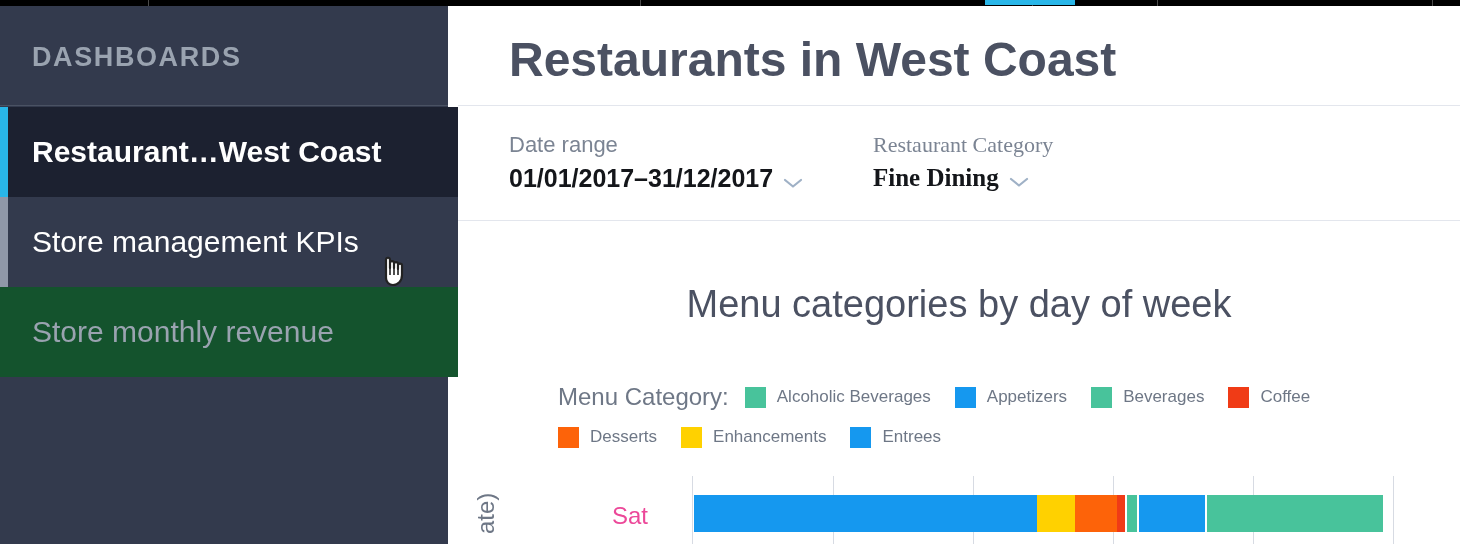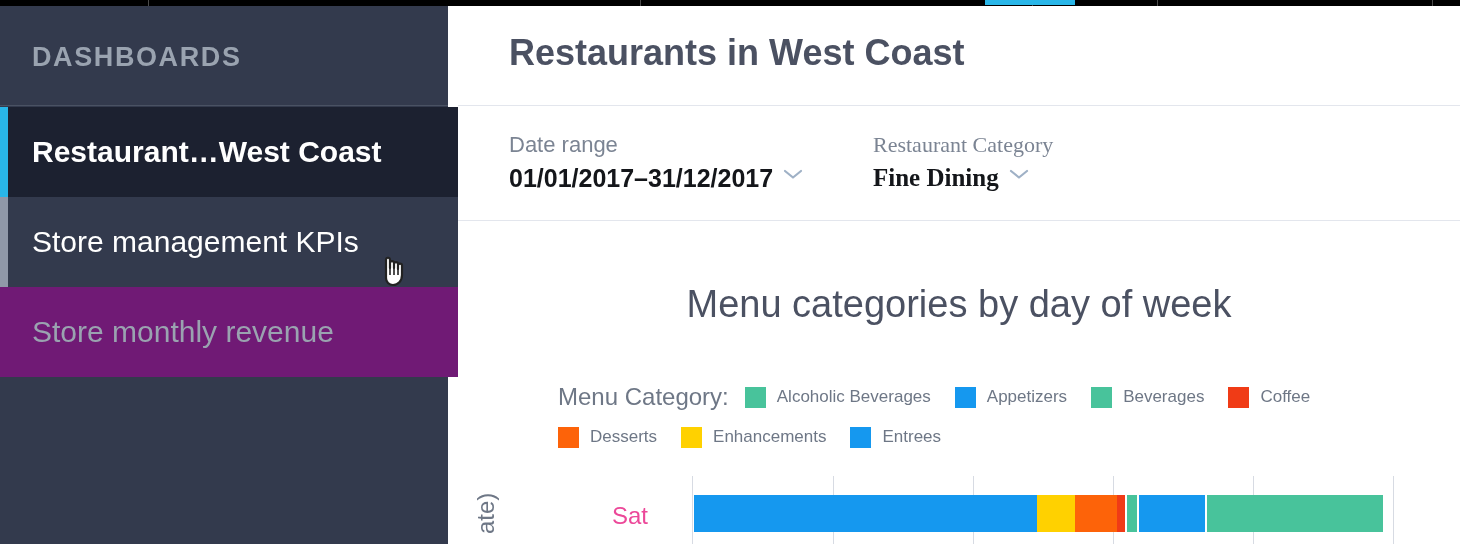--- a/index.html
+++ b/index.html
@@ -46,40 +46,40 @@
   .nav-label {
     position:absolute; left:32px; top:50%; transform:translateY(-50%);
     font-size:30px; line-height:30px; white-space:nowrap;
   }
   #nav-0 { top:101px; background:#1c2130; }
   #nav-0 .accent { background:#29b6e8; }
   #nav-0 .nav-label { color:#ffffff; font-weight:700; }
   #nav-1 { top:191px; background:#333a4d; }
   #nav-1 .accent { background:#9098a8; }
   #nav-1 .nav-label { color:#ffffff; font-weight:400; }
-  #nav-2 { top:281px; background:#701a75; }
+  #nav-2 { top:281px; background:#14532d; }
   #nav-2 .accent { background:transparent; }
   #nav-2 .nav-label { color:#9aa3b0; font-weight:400; }
 
   
   .cursor { position:absolute; left:378px; top:248px; width:36px; height:40px; }
 
   
   .main { position:absolute; left:458px; top:6px; width:1002px; height:538px; background:#fff; }
 
   .page-title {
     position:absolute; left:51px; top:26px;
-    font-size:36px; font-weight:700; color:#4b5162; white-space:nowrap;
+    font-size:48px; font-weight:700; color:#4b5162; white-space:nowrap;
   }
   .hdr-rule { position:absolute; left:0; top:99px; width:1002px; height:1px; background:#e3e6ed; }
 
   .filters { position:absolute; left:0; top:100px; width:1002px; height:114px; }
   .filter { position:absolute; top:24px; }
   .filter-label { font-size:22px; color:#7b8493; line-height:30px; white-space:nowrap; }
-  .filter-value-row { display:flex; gap:10px; margin-top:4px; }
+  .filter-value-row { display:flex; align-items:center; gap:10px; margin-top:4px; }
   .filter-value { font-size:25px; font-weight:700; color:#14161a; white-space:nowrap; }
   .chev { display:inline-block; width:20px; height:12px; position:relative; top:2px; }
   #filter-date { left:51px; }
   #filter-cat { left:415px;font-family:Liberation Serif, serif; }
   .filters-rule { position:absolute; left:0; top:214px; width:1002px; height:1px; background:#e3e6ed; }
 
   
   .chart-title {
     position:absolute; left:0; top:277px; width:1002px; text-align:center;
     font-size:38px; color:#4b5162;

